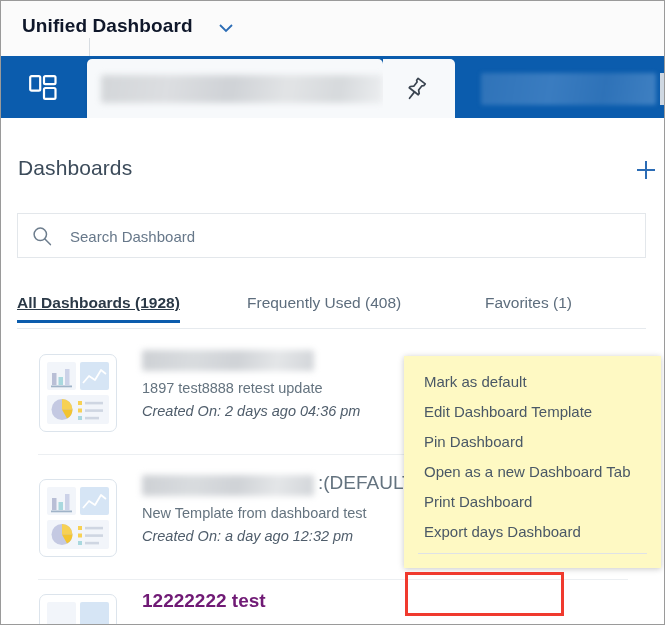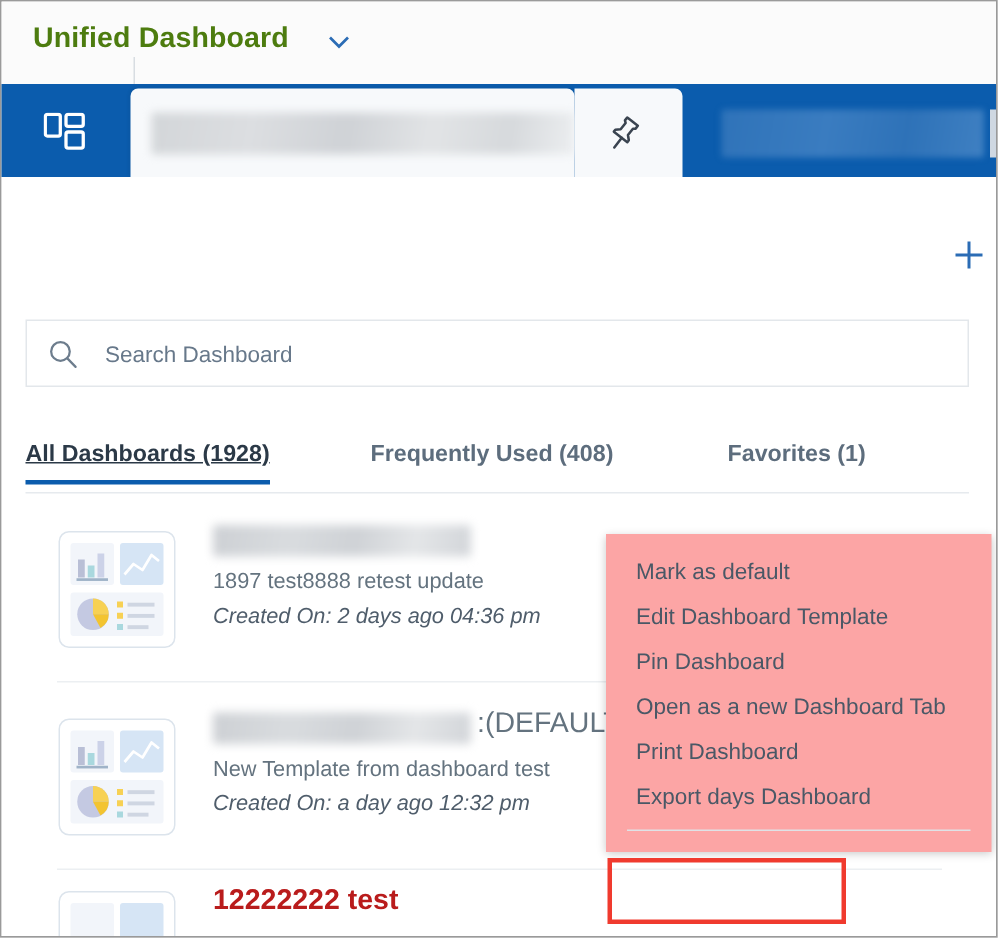--- a/index.html
+++ b/index.html
@@ -26,21 +26,21 @@
     left: 0; top: 0;
     width: 663px; height: 55px;
     background: #fbfbfb;
     box-sizing: border-box;
   }
   .titlebar .app-title {
     position: absolute;
     left: 21px; top: 14px;
     font-size: 19px;
     font-weight: bold;
-    color: #4d7c0f;
+    color: #0f172a;
     letter-spacing: 0.1px;
   }
   .titlebar .chevron {
     position: absolute;
     left: 216px; top: 20px;
     width: 18px; height: 14px;
   }
   .tb-divider {
     position: absolute;
     left: 88px; top: 37px;
@@ -167,21 +167,20 @@
     width: 629px; height: 1px;
     background: #e6eaee;
   }
   .tab {
     position: absolute;
     top: 4px;
     font-size: 15.5px;
     color: #5d6d7d;
     white-space: nowrap;
     padding-bottom: 11px;
-    font-weight: bold;
   }
   .tab.active {
     color: #2b3947;
     font-weight: bold;
   }
   .tab.active::after {
     content: "";
     position: absolute;
     left: 0; bottom: 0;
     width: 100%; height: 3px;
@@ -240,30 +239,30 @@
     color: #4f5d6b;
     white-space: nowrap;
     font-style: italic;
   }
   .row-partial { height: 30px; }
   .row-partial .thumb { top: 14px; }
   .row-partial .row-text { top: 10px; }
   .row-partial .row-title-strong {
     font-size: 19px;
     font-weight: bold;
-    color: #b91c1c;
+    color: #701a75;
     white-space: nowrap;
   }
 
   
   .ctx-menu {
     position: absolute;
     left: 403px; top: 355px;
     width: 257px;
-    background: #fca5a5;
+    background: #fef9c3;
     box-shadow: 0 1px 6px rgba(0,0,0,0.22);
     padding: 11px 0 8px 0;
     box-sizing: border-box;
     z-index: 30;
   }
   .ctx-item {
     height: 30px;
     line-height: 30px;
     padding-left: 20px;
     font-size: 15px;
@@ -325,20 +324,21 @@
         </svg>
       </div>
     </div>
 
     <div class="ghost-tab"></div>
     <div class="ghost-tab-edge"></div>
   </div>
 
   <div class="content">
 
+    <div class="page-title">Dashboards</div>
 
     <div class="add-btn">
       <svg width="24" height="24" viewBox="0 0 24 24">
         <line x1="12" y1="3" x2="12" y2="21" stroke="#2b6cb5" stroke-width="2"></line>
         <line x1="3" y1="12" x2="21" y2="12" stroke="#2b6cb5" stroke-width="2"></line>
       </svg>
     </div>
 
     <div class="search-box">
       <div class="search-icon">

